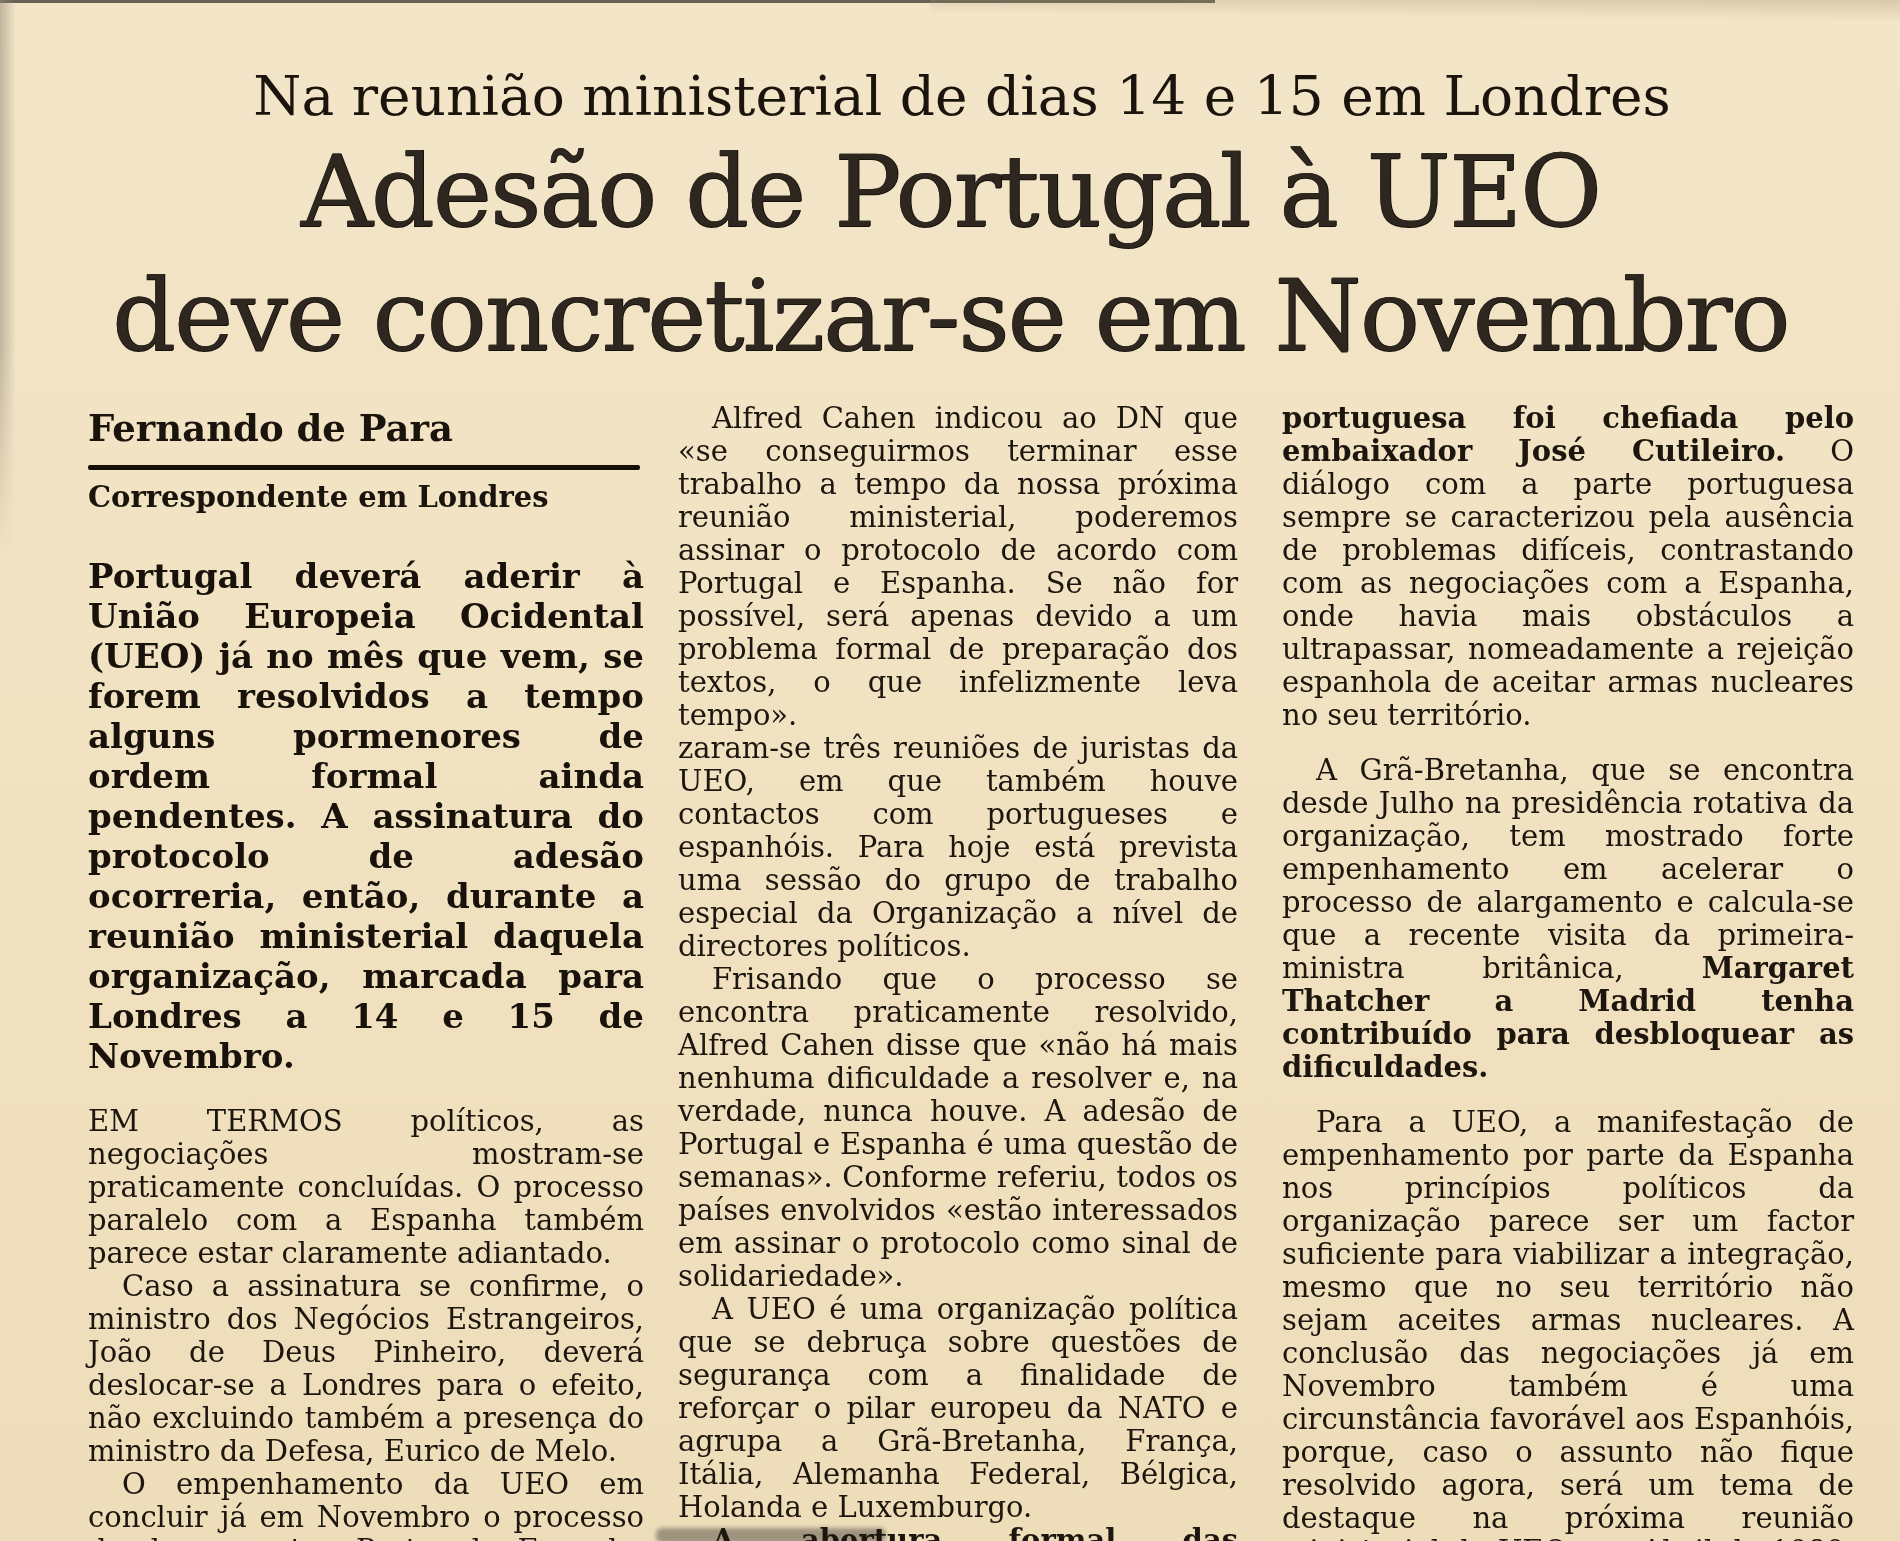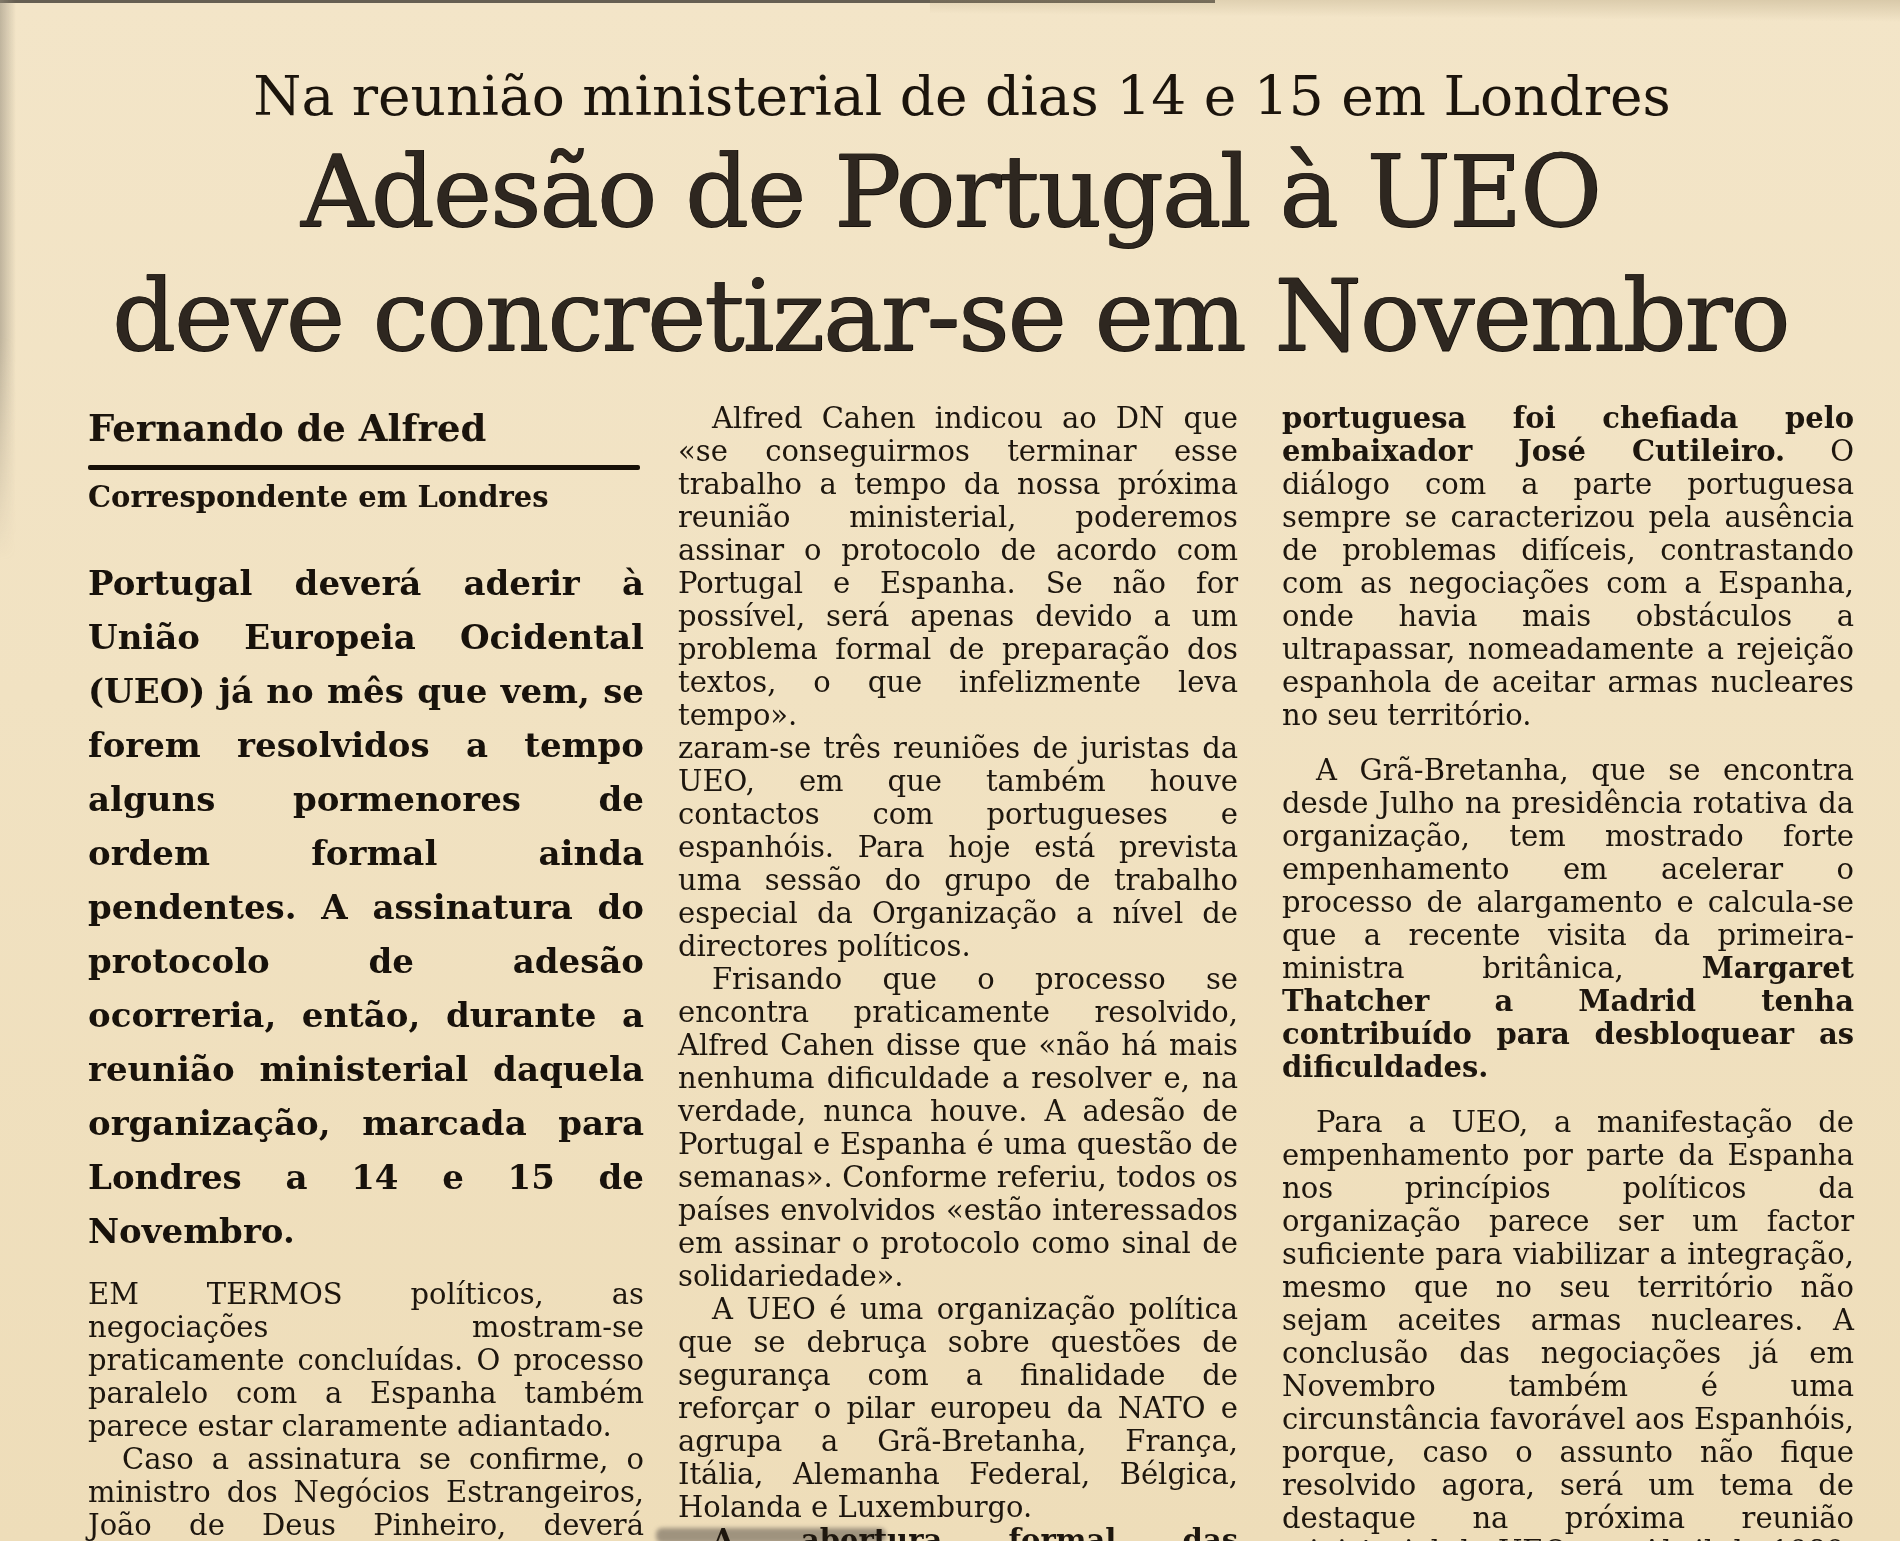--- a/index.html
+++ b/index.html
@@ -37,21 +37,21 @@
   
   .col{position:absolute;top:402px;}
   #col1{left:88px;width:556px;top:408px;}
   #col2{left:678px;width:560px;}
   #col3{left:1282px;width:572px;}
   .byline-author{font-size:37px;font-weight:700;color:#1b140c;line-height:1.1;}
   .byline-rule{height:5px;background:#171007;margin:16px 0 12px 0;width:552px;border-radius:2px;}
   .byline-role{font-size:29px;font-weight:700;color:#1b140c;line-height:1.1;}
   .byline-block{margin-bottom:42px;}
   p{margin:0;text-align:justify;}
-  p.lead{font-size:34px;line-height:54px;font-weight:700;margin-bottom:20px;text-align:justify;color:#18120b;}
+  p.lead{font-size:34px;line-height:40px;font-weight:700;margin-bottom:29px;text-align:justify;color:#18120b;}
   p.body{font-size:29px;line-height:33px;color:#1d160e;}
   p.indent{text-indent:34px;}
   span.bold{font-weight:700;}
   #col3 p + p{margin-top:22px;}
 </style>
 </head>
 <body>
 
 <div class="page">
 
@@ -61,21 +61,21 @@
   <div class="bottom-smudge"></div>
 
   <div class="kicker">Na reunião ministerial de dias 14 e 15 em Londres</div>
   <div class="headline">
     <span class="hl1">Adesão de Portugal à UEO</span>
     <span class="hl2">deve concretizar-se em Novembro</span>
   </div>
 
   <div class="col" id="col1">
     <div class="byline-block">
-      <div class="byline-author">Fernando de Alfred</div>
+      <div class="byline-author">Fernando de Para</div>
       <div class="byline-rule"></div>
       <div class="byline-role">Correspondente em Londres</div>
     </div>
     <div>
         <p class="lead"><span>Portugal deverá aderir à União Europeia Ocidental (UEO) já no mês que vem, se forem resolvidos a tempo alguns pormenores de ordem formal ainda pendentes. A assinatura do protocolo de adesão ocorreria, então, durante a reunião ministerial daquela organização, marcada para Londres a 14 e 15 de Novembro.</span></p>
         <p class="body"><span>EM TERMOS políticos, as negociações mostram-se praticamente concluídas. O processo paralelo com a Espanha também parece estar claramente adiantado.</span></p>
         <p class="body indent"><span>Caso a assinatura se confirme, o ministro dos Negócios Estrangeiros, João de Deus Pinheiro, deverá deslocar-se a Londres para o efeito, não excluindo também a presença do ministro da Defesa, Eurico de Melo.</span></p>
         <p class="body indent"><span>O empenhamento da UEO em concluir já em Novembro o processo de alargamento a Portugal e Espanha foi confirmado ontem ao DN pelo secretário-geral da Organização, Alfredo Cahen, indicando que têm sido desenvolvidos todos os esforços para ultimar a preparação dos textos definitivos. Na semana passada reali-</span></p>
       </div>
   </div>

